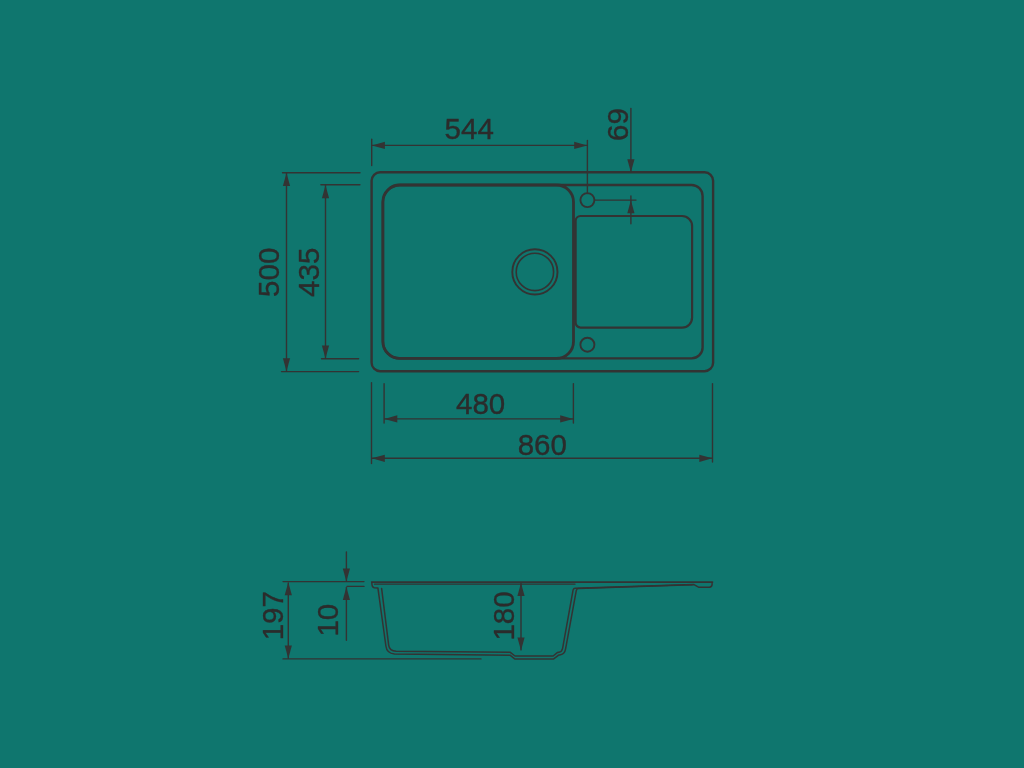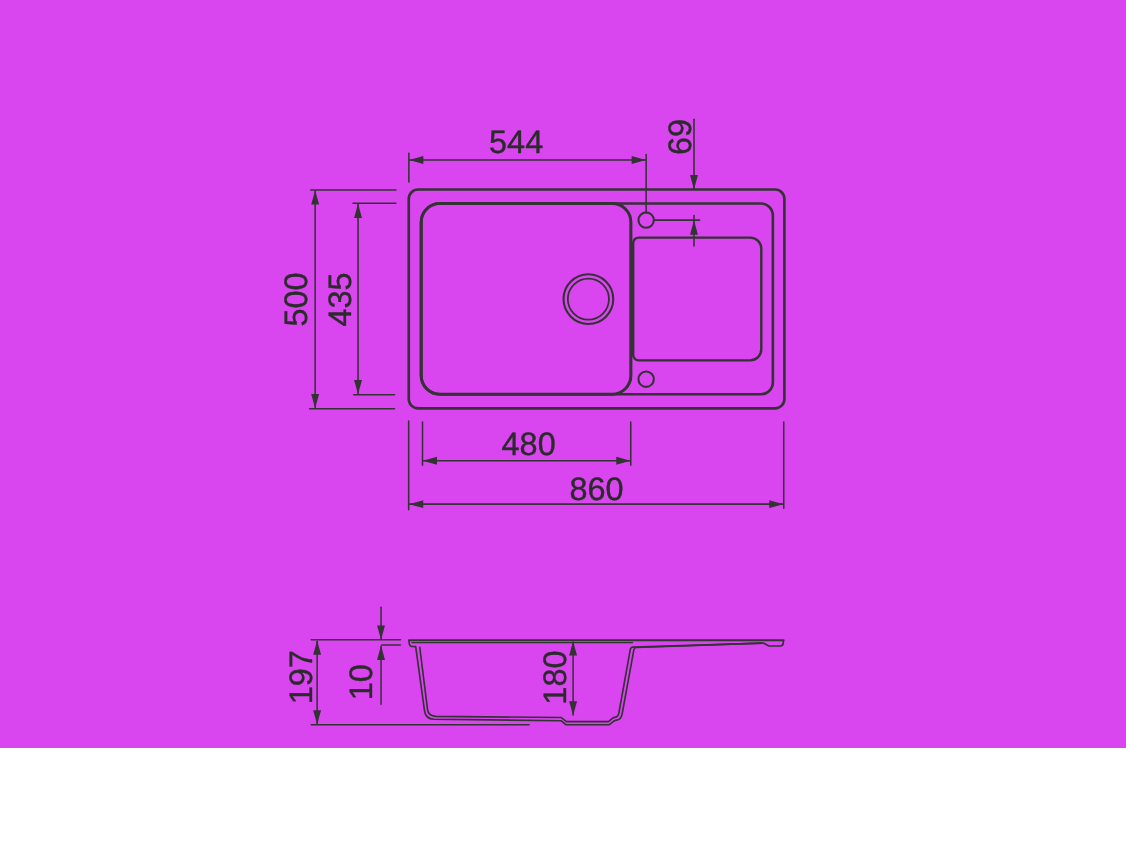--- a/index.html
+++ b/index.html
@@ -1,16 +1,16 @@
 <!DOCTYPE html>
 <html><head>
 <meta charset="utf-8">
 <style>
   html,body{margin:0;padding:0;background:#ffffff;}
-  .wrap{width:1024px;height:680px;position:relative;background:#d946ef;overflow:hidden;}
+  .wrap{width:1024px;height:768px;position:relative;background:#0f766e;overflow:hidden;}
   svg{position:absolute;top:0;left:0;filter:blur(0.5px);}
   text{font-family:"Liberation Sans", sans-serif;fill:#2b2b2b;stroke:#2b2b2b;stroke-width:0.35;}
 </style>
 </head>
 <body>
 <div class="wrap">
 <svg width="1024" height="768" viewBox="0 0 1024 768">
 <g fill="none" stroke="#333333" stroke-linecap="round" stroke-linejoin="round">
 
 <rect x="371.6" y="172.3" width="341.5" height="198.9" rx="8.5" stroke-width="2.4"></rect>

